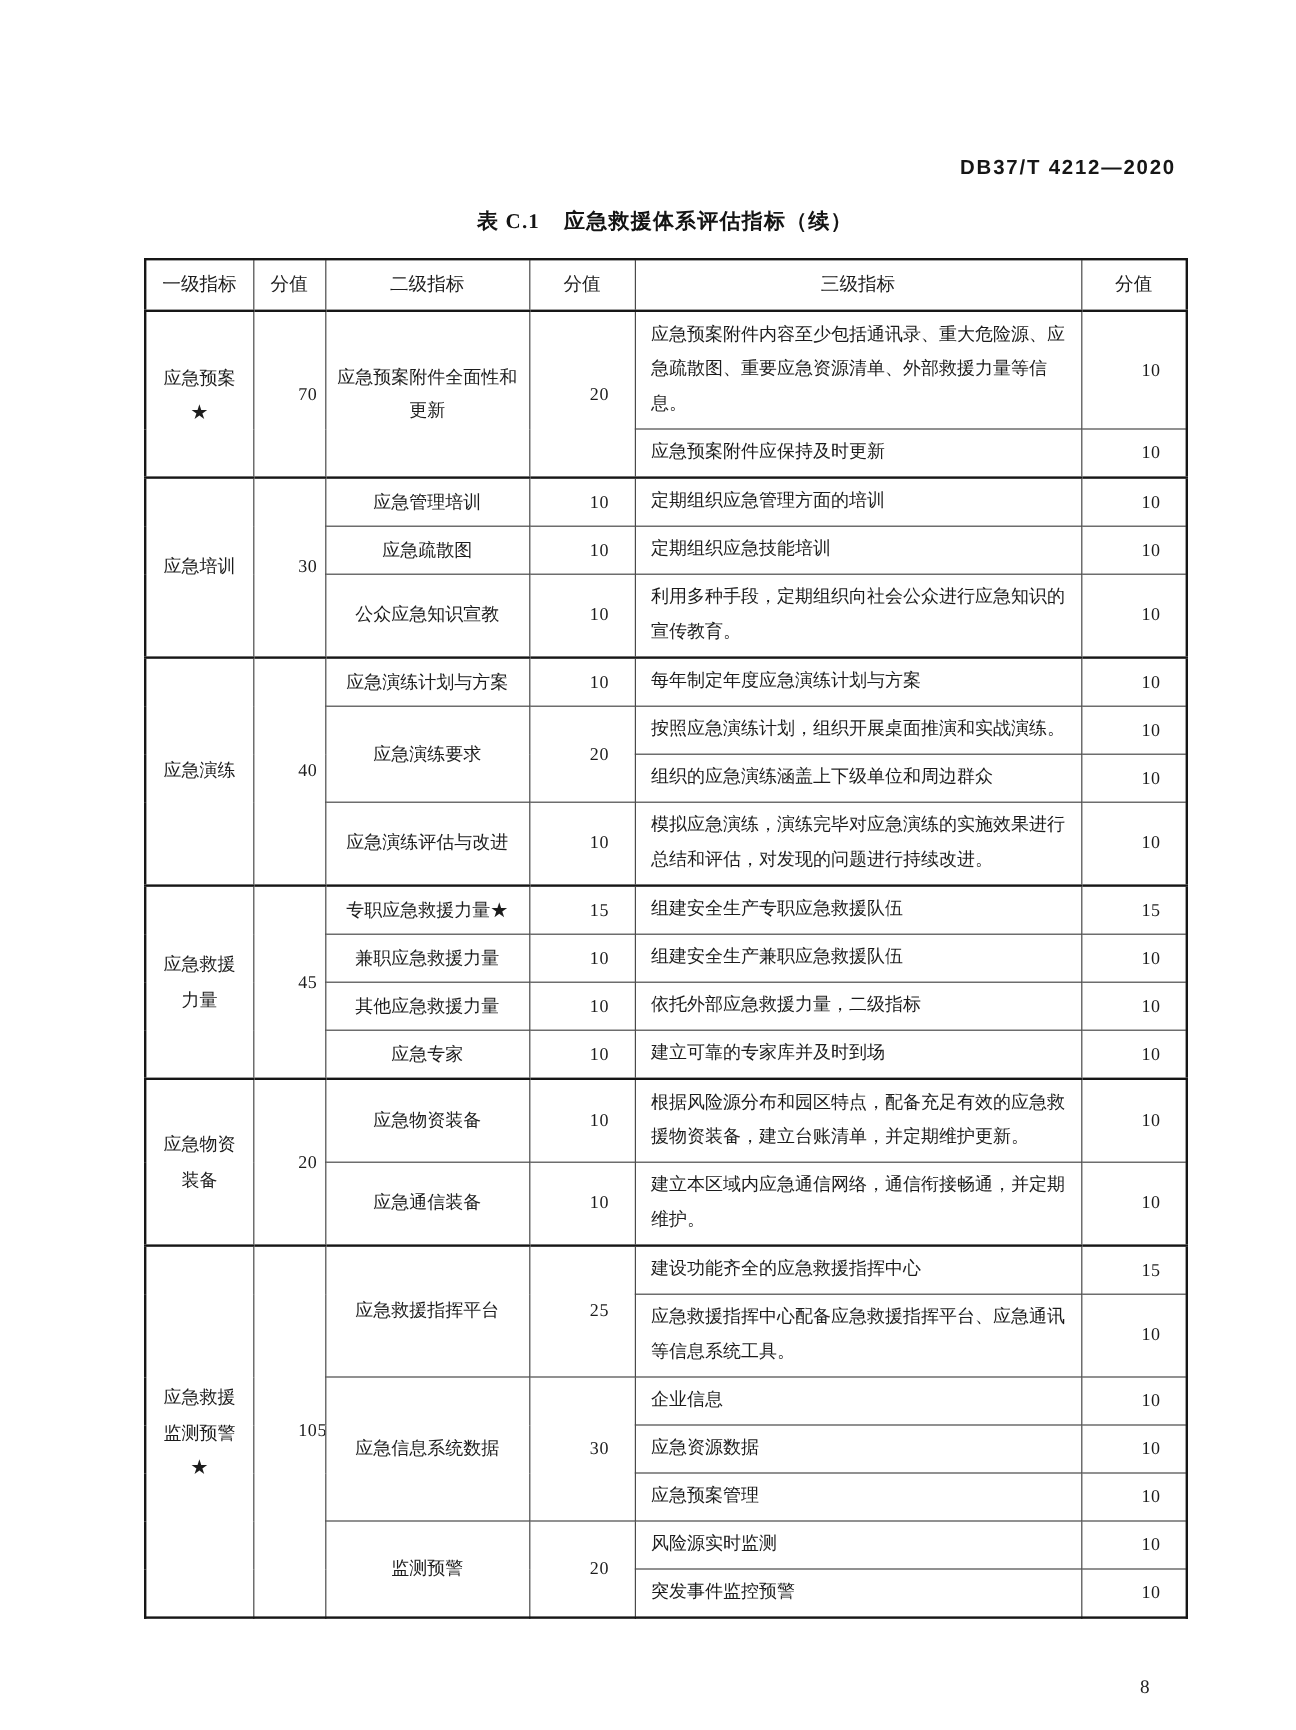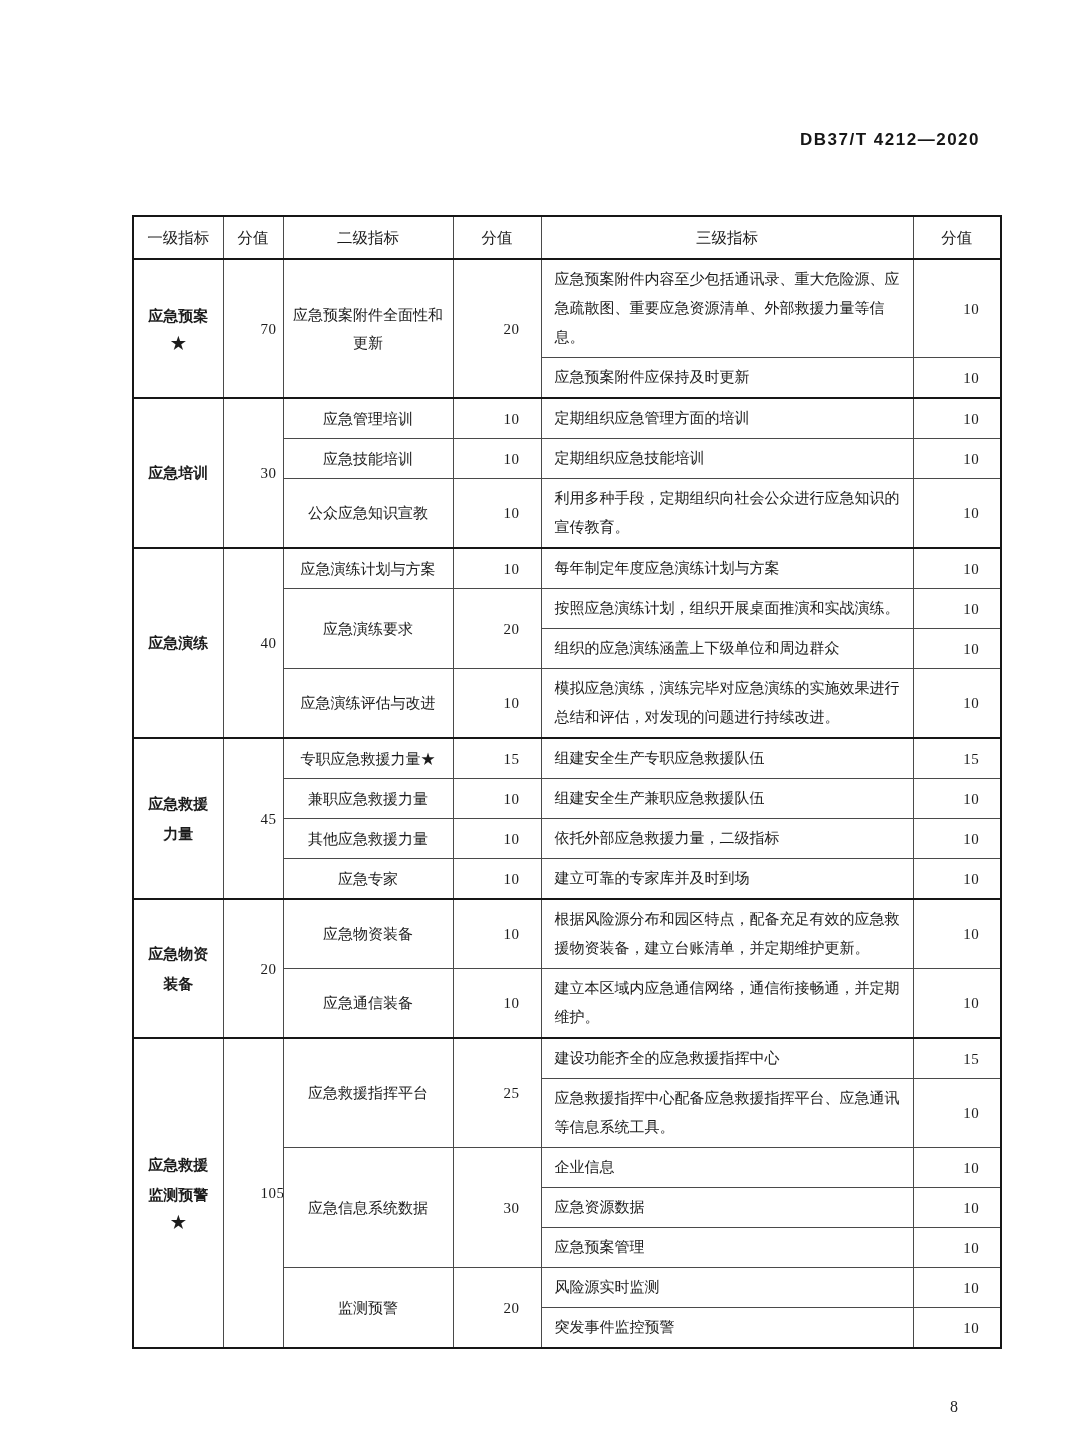--- a/index.html
+++ b/index.html
@@ -32,21 +32,21 @@
     text-align: center;
     font-weight: 700;
     font-size: 17.5px;
     color: #141414;
     letter-spacing: 1px;
   }
   .caption .caption-label { margin-right: 20px; }
   table.eval-table {
     position: absolute;
     top: 215px;
-    left: 132px;
+    left: 120px;
     width: 868px;
     border-collapse: collapse;
     table-layout: fixed;
     border: 2.5px solid #161616;
   }
   .eval-table th, .eval-table td {
     border: 1px solid #4a4a4a;
     font-size: 15px;
     color: #1c1c1c;
     text-align: center;
@@ -61,39 +61,42 @@
     border-bottom: 2px solid #161616;
     font-size: 15.5px;
     padding: 2px 4px;
   }
   .eval-table tr.group-start td { border-top: 2px solid #161616; }
   .eval-table td.l3-cell {
     text-align: left;
     padding: 5px 13px;
     line-height: 29px;
   }
-  .eval-table td.l1-cell { padding: 17px 4px; font-weight: bold; }
+  .eval-table td.l1-cell { padding: 17px 4px; }
   .l1-line { line-height: 30px; }
   .l1-line.star-line { font-size: 17px; line-height: 26px; }
   .eval-table td.score-cell { letter-spacing: 0.5px; padding-left: 37px; }
   .page-number {
     position: absolute;
     top: 1398px;
     right: 122px;
     font-size: 16px;
     color: #222;
   }
 </style>
 </head>
 <body>
 
 <div class="page">
 
   <div class="doc-number">DB37/T 4212—2020</div>
 
+  <div class="caption">
+    <span class="caption-label">表 C.1</span><span>应急救援体系评估指标（续）</span>
+  </div>
 
   <table class="eval-table">
     <colgroup>
       <col style="width:90px">
       <col style="width:60px">
       <col style="width:170px">
       <col style="width:88px">
       <col style="width:372px">
       <col style="width:88px">
     </colgroup>
@@ -127,21 +130,21 @@
           <td class="l1-cell" rowspan="3">
             <div class="l1-line">应急培训</div>
           </td>
           <td class="score-cell" rowspan="3">30</td>
           <td class="l2-cell" rowspan="1">应急管理培训</td>
           <td class="score-cell" rowspan="1">10</td>
           <td class="l3-cell">定期组织应急管理方面的培训</td>
           <td class="score-cell">10</td>
         </tr>
         <tr>
-          <td class="l2-cell" rowspan="1">应急技能培训</td>
+          <td class="l2-cell" rowspan="1">应急疏散图</td>
           <td class="score-cell" rowspan="1">10</td>
           <td class="l3-cell">定期组织应急技能培训</td>
           <td class="score-cell">10</td>
         </tr>
         <tr>
           <td class="l2-cell" rowspan="1">公众应急知识宣教</td>
           <td class="score-cell" rowspan="1">10</td>
           <td class="l3-cell">利用多种手段，定期组织向社会公众进行应急知识的宣传教育。</td>
           <td class="score-cell">10</td>
         </tr>

